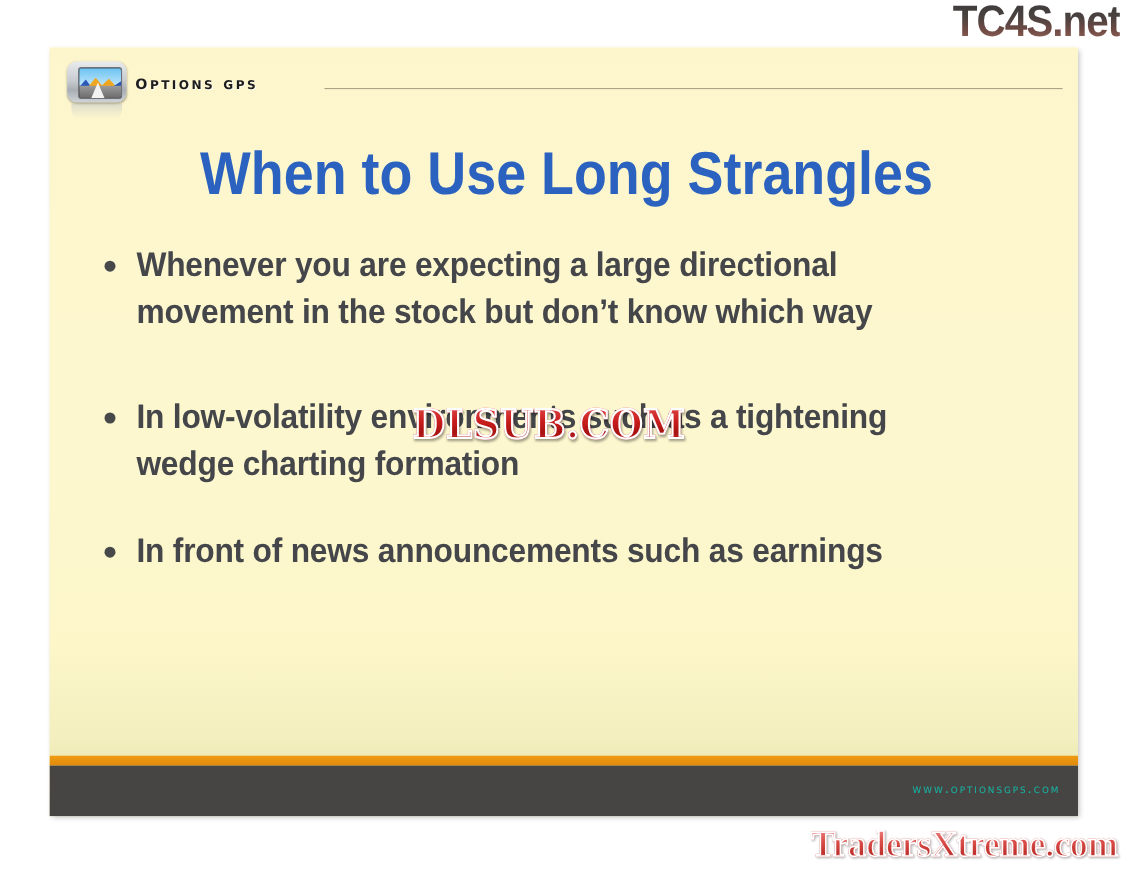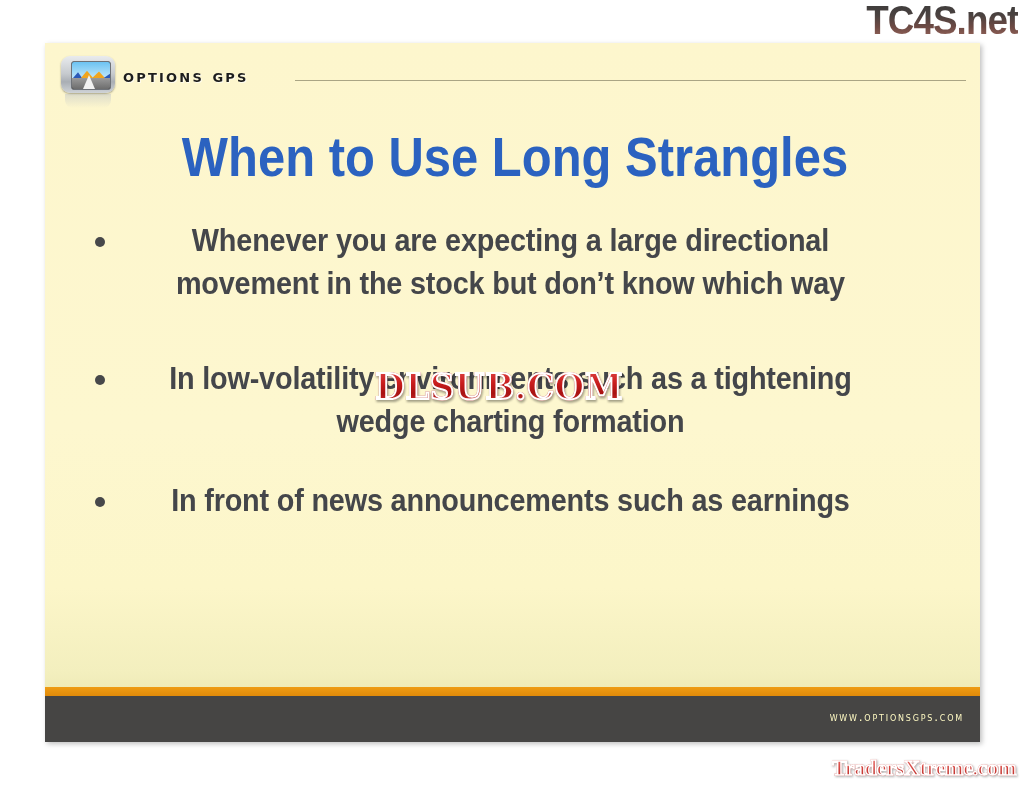--- a/index.html
+++ b/index.html
@@ -108,21 +108,21 @@
     width: 46px; height: 14px;
     border-radius: 0 0 8px 8px;
     background: linear-gradient(to bottom, rgba(190,195,200,0.5), rgba(190,195,200,0));
   }
   #brand-text {
     position: absolute;
     left: 78px;
     top: 21px;
     font-family: "DejaVu Sans", sans-serif;
     font-weight: bold;
-    font-size: 18px;
+    font-size: 15px;
     letter-spacing: 2.2px;
     color: #1d1d1d;
     font-variant: small-caps;
     text-transform: lowercase;
     text-shadow: 1px 1px 0 rgba(255,255,255,0.65);
     white-space: nowrap;
   }
   #brand-text::first-letter { font-size: 19px; }
   #header-rule {
     position: absolute;
@@ -156,21 +156,20 @@
   #bullets {
     position: absolute;
     left: 50px;
     top: 176px;
     width: 860px;
   }
   .bullet-item {
     display: flex;
     align-items: flex-start;
     margin-bottom: 34px;
-    text-align: center;
   }
   .bullet-marker {
     flex: 0 0 auto;
     width: 10px;
     height: 10px;
     border-radius: 50%;
     background: #47484a;
     margin: 18px 19px 0 0;
   }
   .bullet-text {
@@ -230,34 +229,34 @@
     background: #464544;
   }
   #footer-url {
     position: absolute;
     right: 16px;
     top: 14px;
     font-family: "DejaVu Sans", sans-serif;
     font-weight: normal;
     font-size: 12px;
     letter-spacing: 1.8px;
-    color: #fef9c3;
+    color: #14b8a6;
     font-variant: small-caps;
     text-transform: lowercase;
     white-space: nowrap;
   }
 
   
   #tx-watermark {
     position: absolute;
     right: 8px;
     bottom: 6px;
     font-family: "Liberation Serif", serif;
     font-weight: bold;
-    font-size: 22px;
+    font-size: 33px;
     line-height: 34px;
     letter-spacing: -0.3px;
     background: linear-gradient(to bottom, #f0918d 0%, #dc4f4a 40%, #c0312c 72%, #e87c77 100%);
     -webkit-background-clip: text;
     background-clip: text;
     -webkit-text-fill-color: transparent;
     -webkit-text-stroke: 1.5px #ffffff;
     paint-order: stroke fill;
     filter: drop-shadow(1px 1px 1px rgba(0,0,0,0.3));
     z-index: 40;

